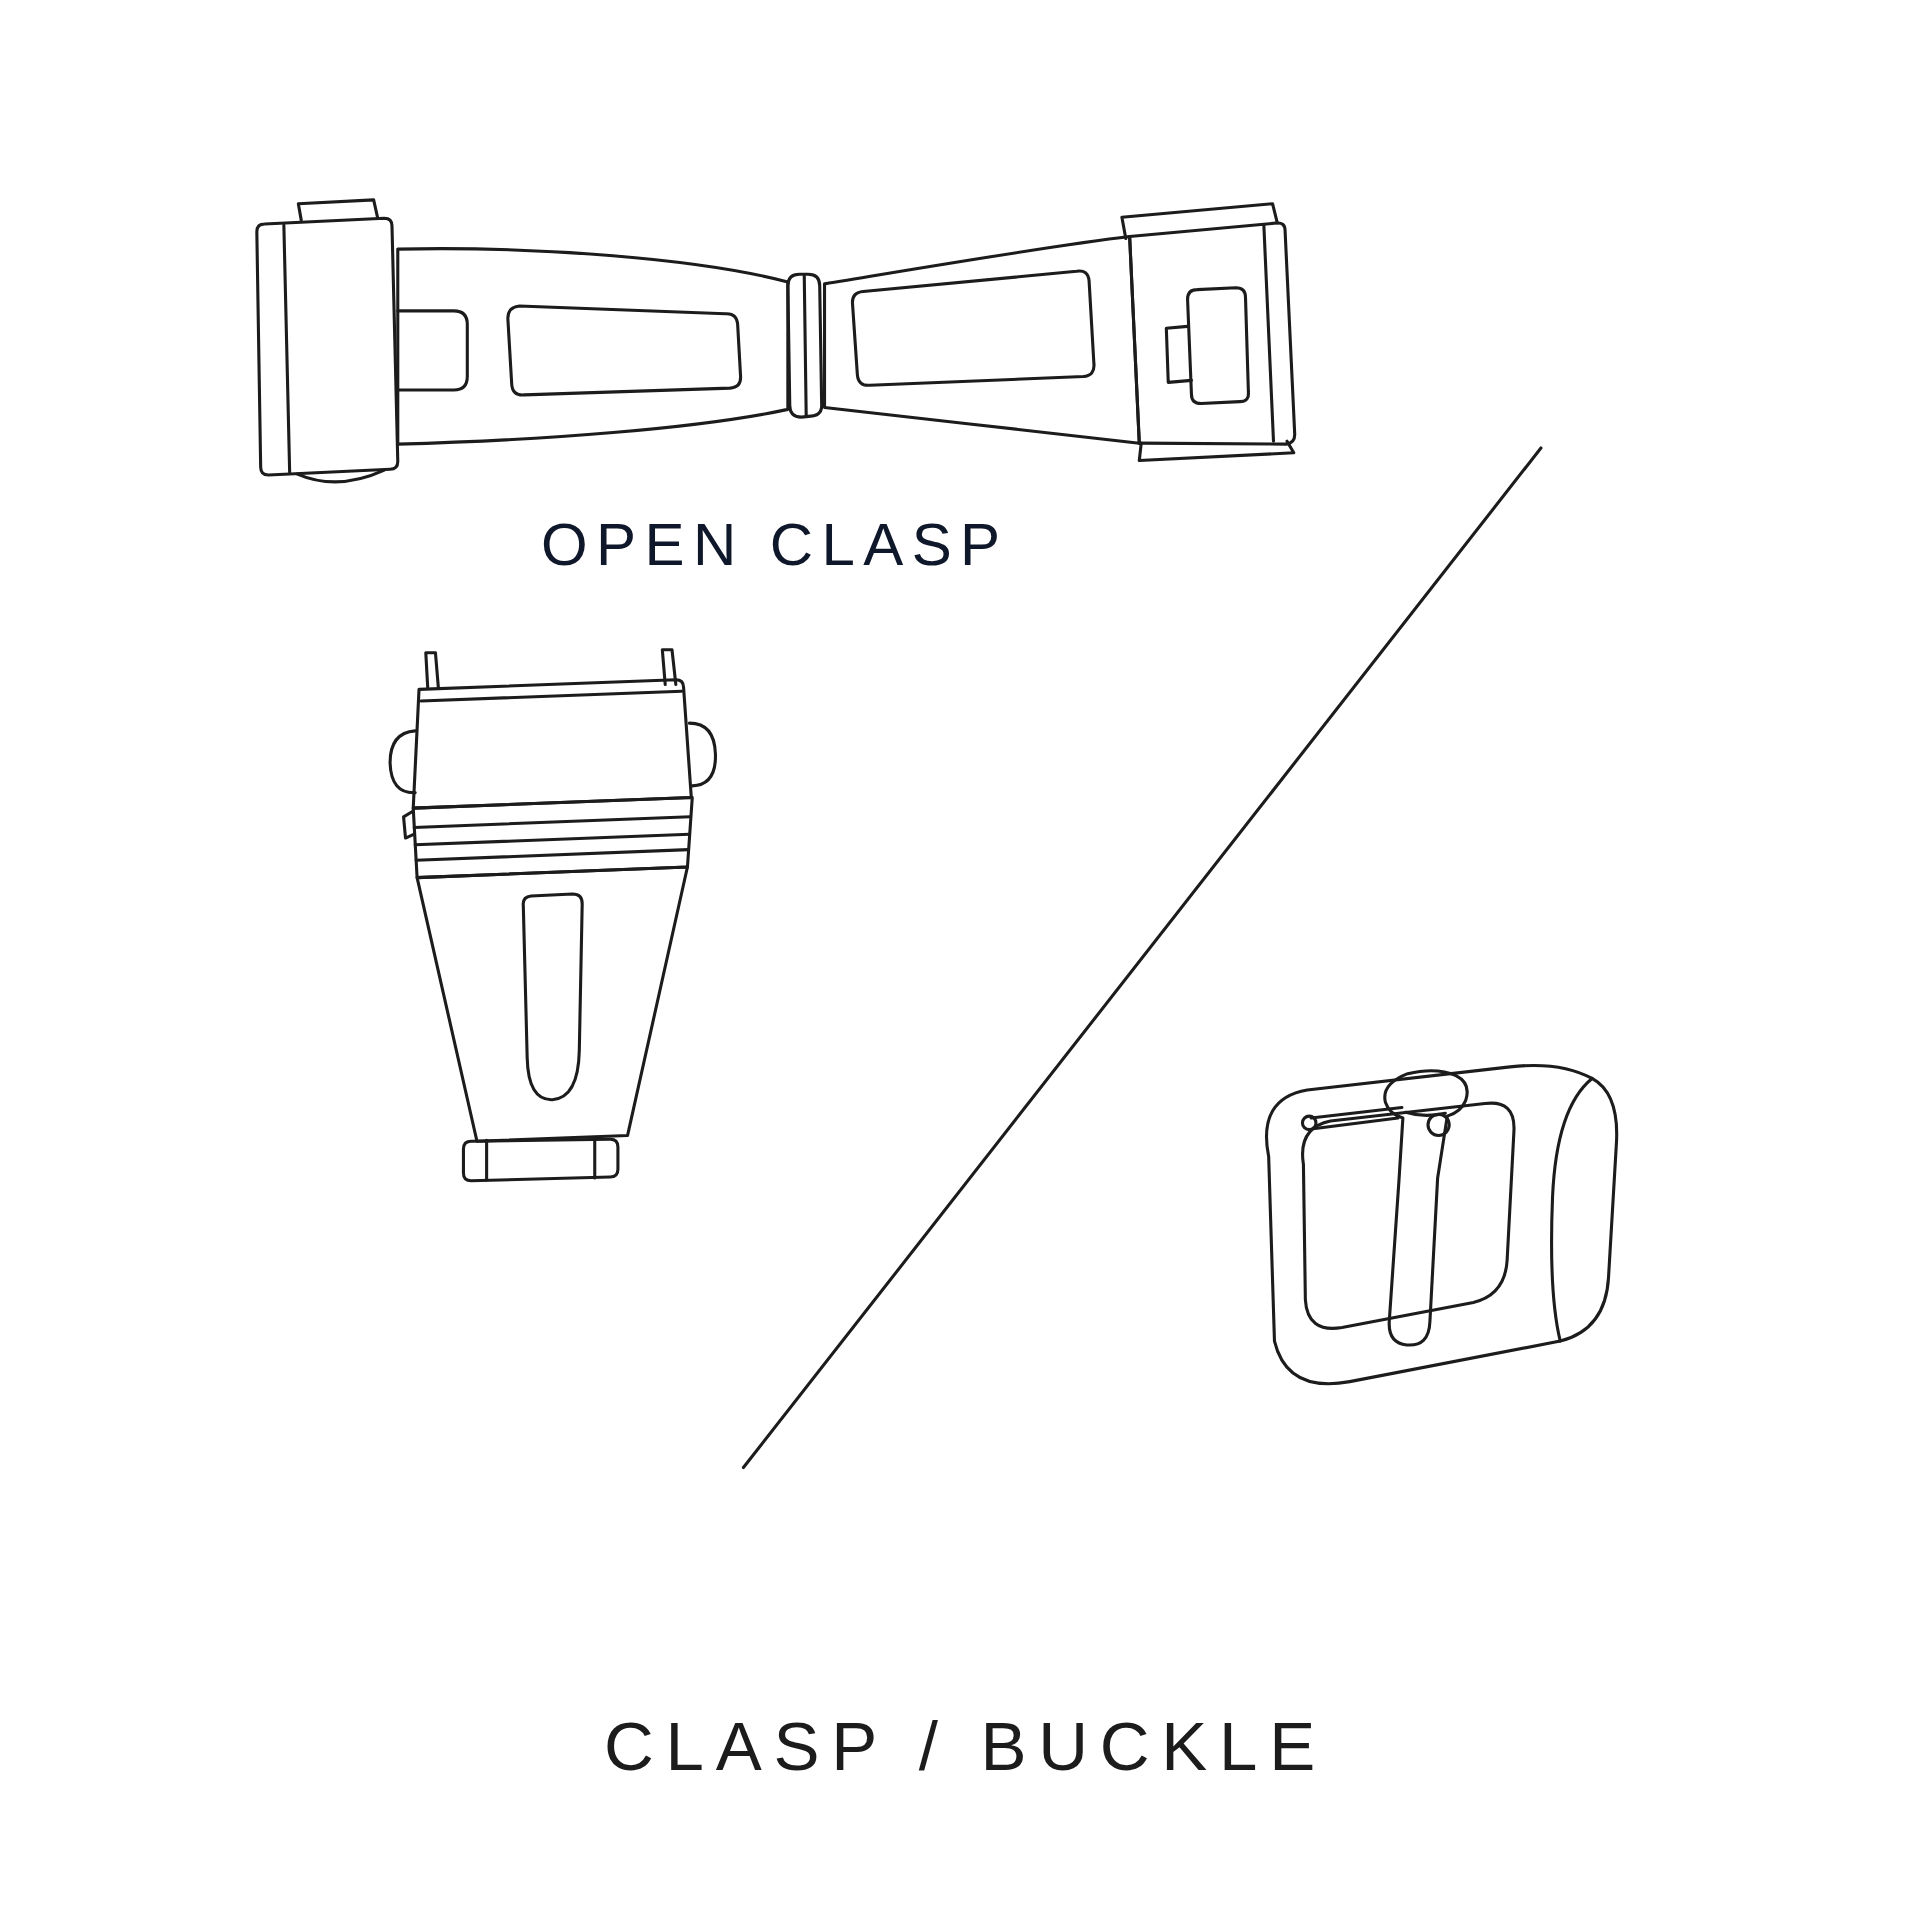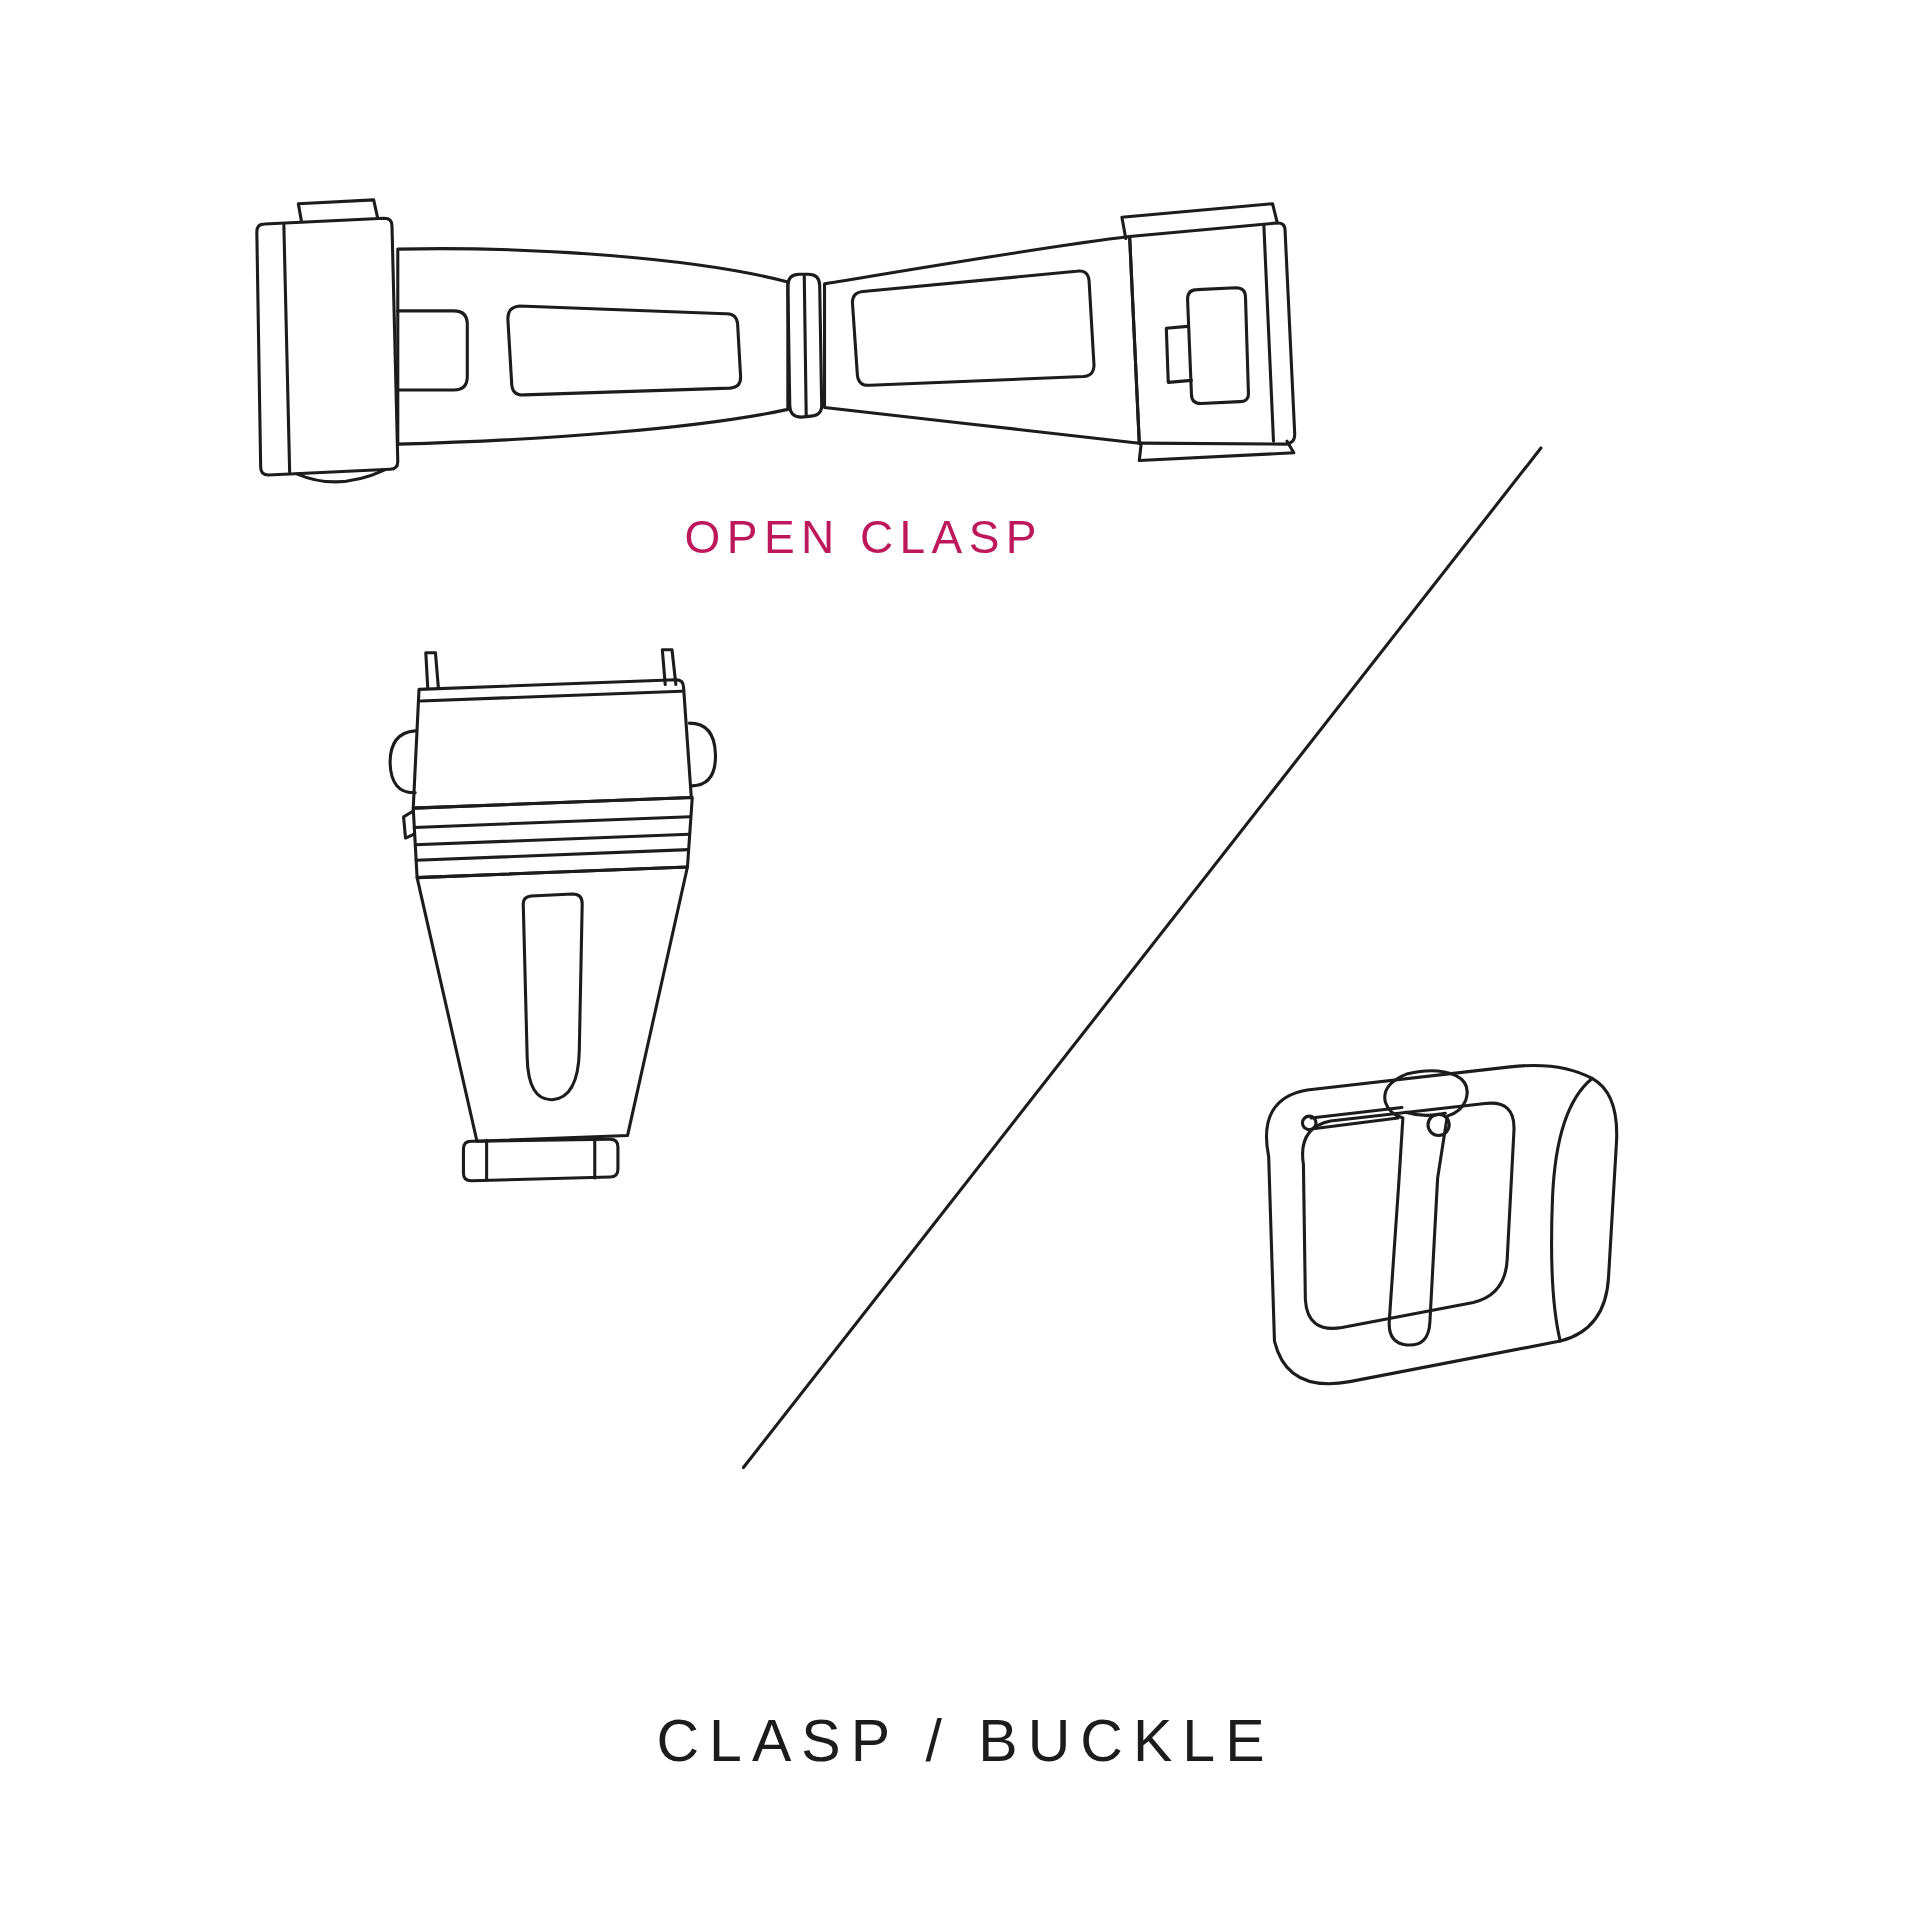--- a/index.html
+++ b/index.html
@@ -22,44 +22,44 @@
   }
   .art path, .art circle {
     fill: none;
     stroke: #1c1c1c;
     stroke-width: 3.2;
     stroke-linecap: round;
     stroke-linejoin: round;
   }
   .caption {
     position: absolute;
-    text-align: right;
-    font-size: 46px;
+    text-align: left;
+    font-size: 60px;
     font-weight: 400;
     letter-spacing: 0.14em;
-    color: #be185d;
+    color: #0f172a;
     white-space: nowrap;
   }
   .caption-open {
     left: 541px;
     top: 510px;
     width: 502px;
   }
   .caption-closed {
     left: 336px;
     top: 1236px;
     width: 386px;
   }
   .diagram-title {
     position: absolute;
     left: 0;
     top: 1707px;
     width: 1931px;
     text-align: center;
-    font-size: 59px;
+    font-size: 69px;
     font-weight: 500;
     letter-spacing: 0.17em;
     color: #1c1c1c;
     white-space: nowrap;
   }
 </style>
 </head>
 <body>
 
 <div class="canvas">

